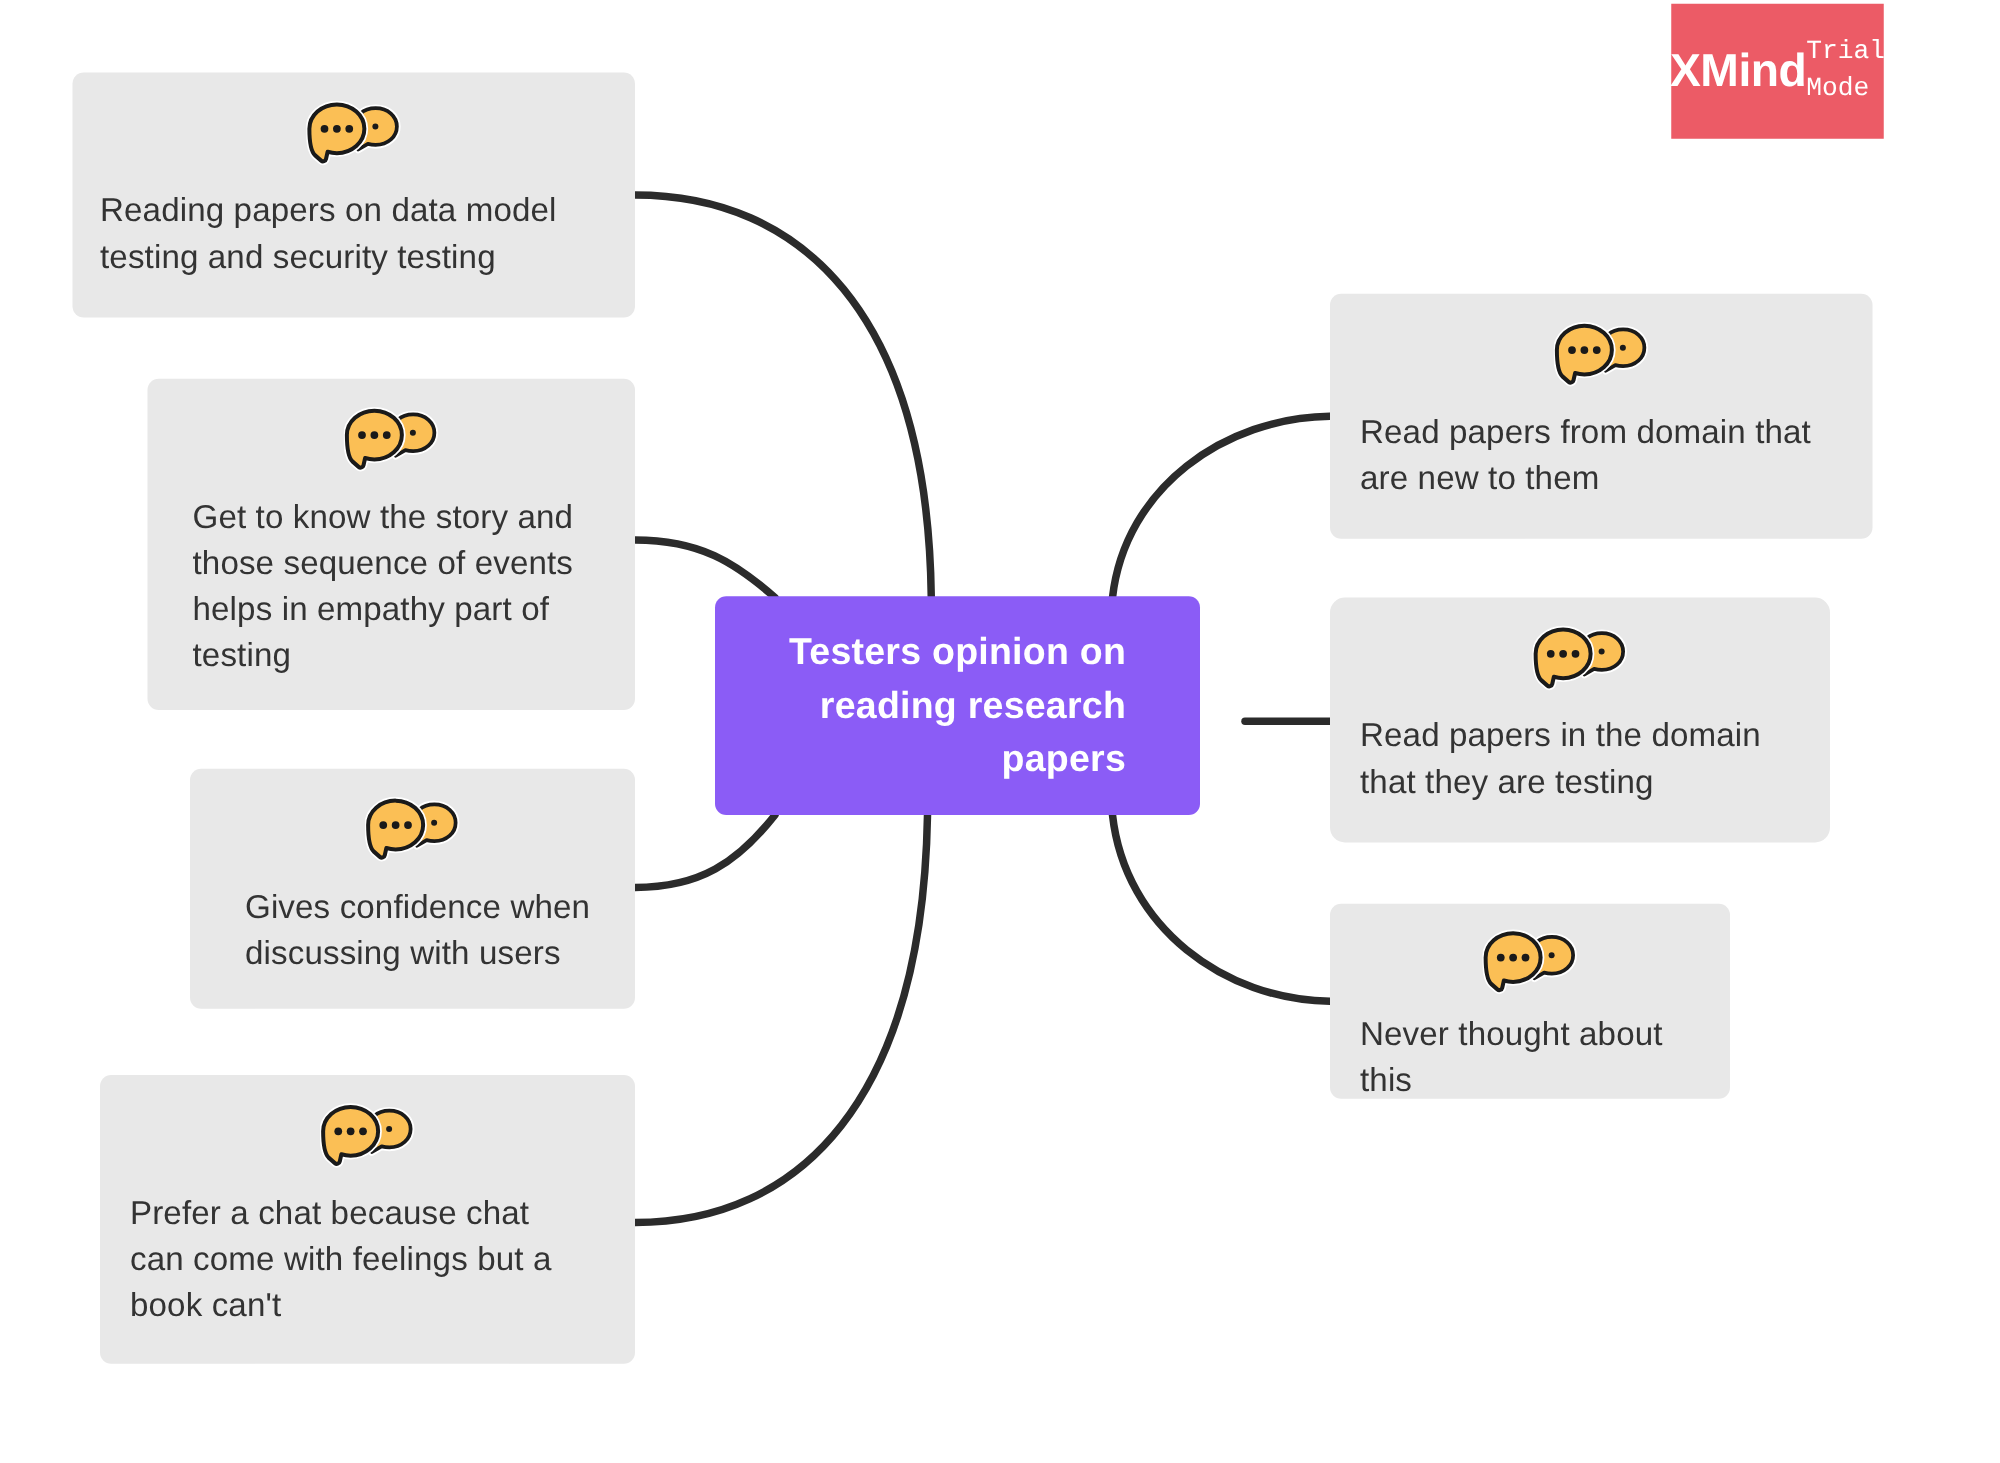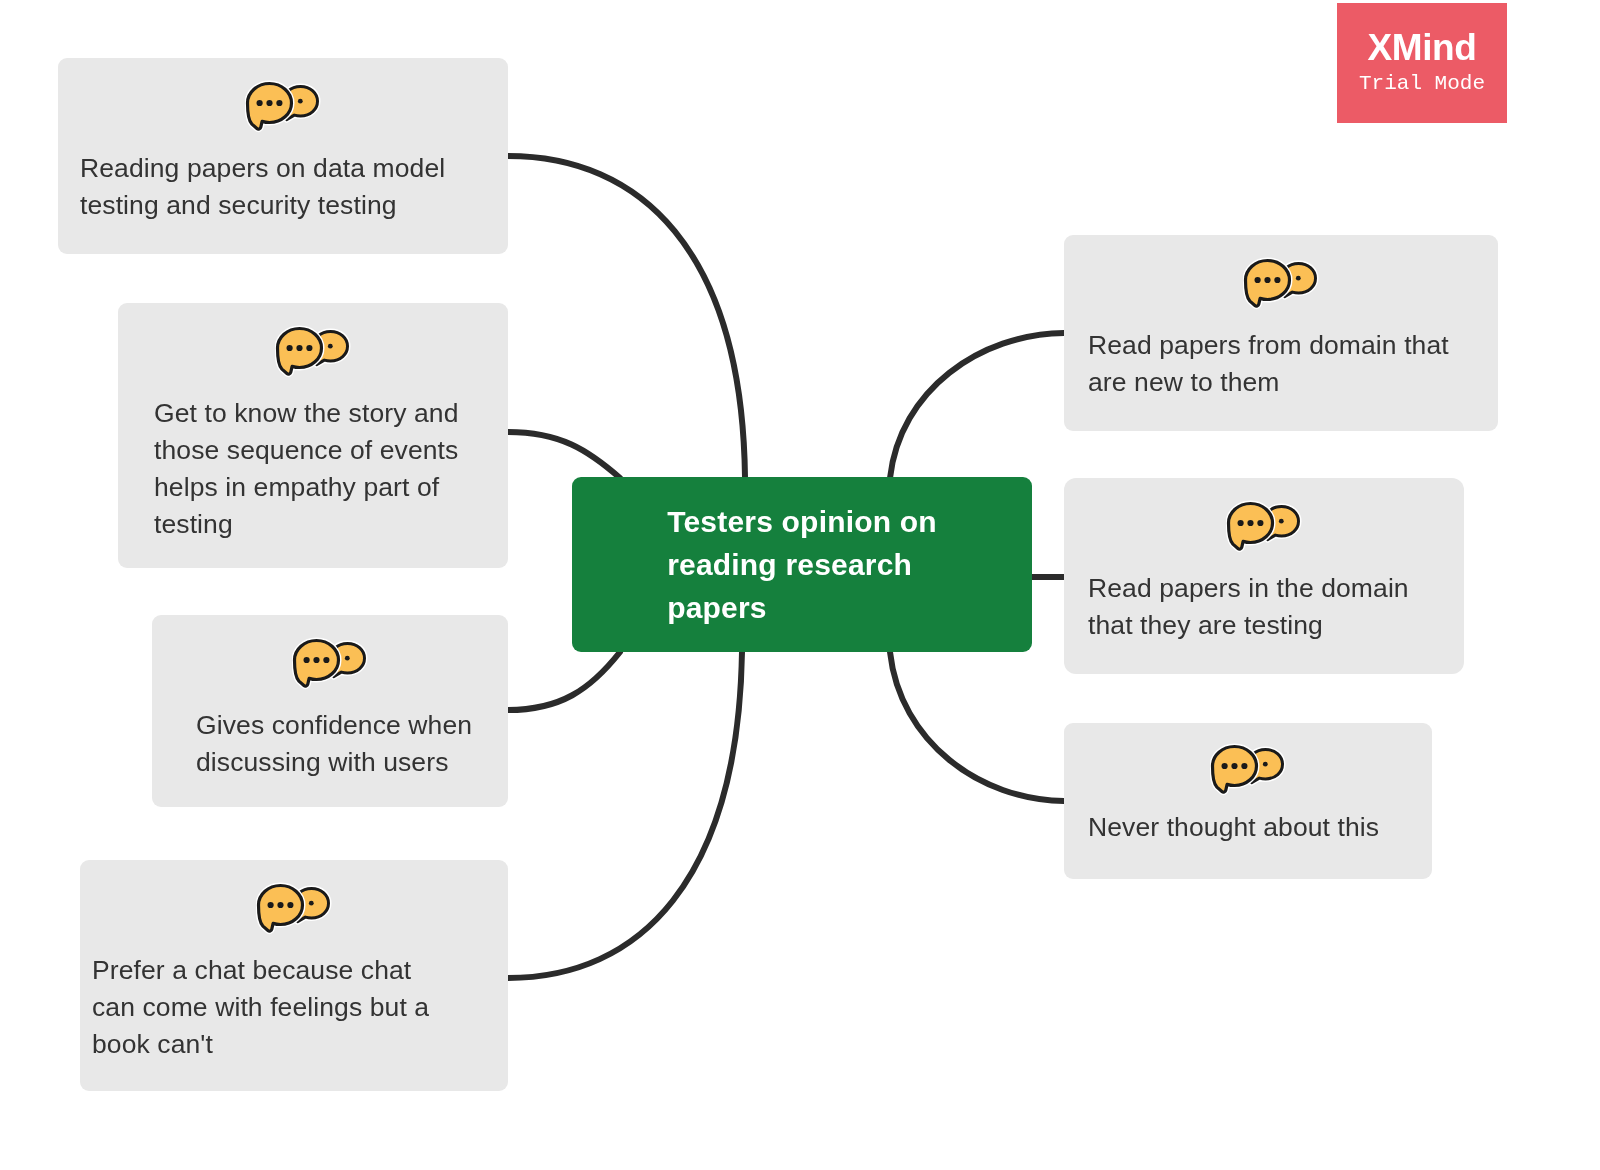--- a/index.html
+++ b/index.html
@@ -67,69 +67,69 @@
   #node-left-1 { left: 58px;  top: 58px;  width: 450px;  height: 196px; }
   #node-left-1 .node-text { }
 
   #node-left-2 { left: 118px; top: 303px; width: 390px;  height: 265px; }
   #node-left-2 .node-text { padding-left: 36px; }
 
   #node-left-3 { left: 152px; top: 615px; width: 356px;  height: 192px; }
   #node-left-3 .node-text { padding-left: 44px; }
 
   #node-left-4 { left: 80px;  top: 860px; width: 428px;  height: 231px; }
-  #node-left-4 .node-text { padding-left: 12px; }
+  #node-left-4 .node-text { padding-left: 24px; }
 
   #node-right-1 { left: 1064px; top: 235px; width: 434px; height: 196px; }
   #node-right-1 .node-text { padding-left: 24px; }
   #node-right-1 .node-icon-wrap { justify-content: center; padding-left: 0; }
 
   #node-right-2 { left: 1064px; top: 478px; width: 400px; height: 196px; border-radius: 12px; }
   #node-right-2 .node-text { padding-left: 24px; }
 
-  #node-right-3 { left: 1064px; top: 723px; width: 368px; height: 156px; }
+  #node-right-3 { left: 1064px; top: 723px; width: 320px; height: 156px; }
   #node-right-3 .node-text { padding-left: 24px; }
   #node-right-3 .node-icon-wrap { padding-top: 20px; padding-bottom: 8px; }
 
   
   #central-node {
     position: absolute;
     left: 572px;
     top: 477px;
-    width: 460px;
+    width: 388px;
     height: 175px;
-    background: #15803d;
+    background: #8b5cf6;
     border-radius: 9px;
     display: flex;
     align-items: center;
     justify-content: center;
-    text-align: left;
+    text-align: right;
     z-index: 3;
   }
   #central-node .central-text {
     color: #ffffff;
     font-size: 30px;
     line-height: 43px;
     font-weight: bold;
     font-family: "Liberation Sans", sans-serif;
     white-space: pre-line;
     letter-spacing: 0.2px;
     padding: 0 18px;
   }
 
   
   #xmind-badge {
     position: absolute;
     left: 1337px;
     top: 3px;
     width: 170px;
-    height: 120px;
+    height: 108px;
     background: #ec5b66;
     display: flex;
-    flex-direction: column;
+    flex-direction: row;
     align-items: center;
     justify-content: center;
     z-index: 5;
   }
   #xmind-badge .xmind-title {
     color: #ffffff;
     font-size: 37px;
     font-weight: bold;
     line-height: 42px;
     letter-spacing: -0.4px;

